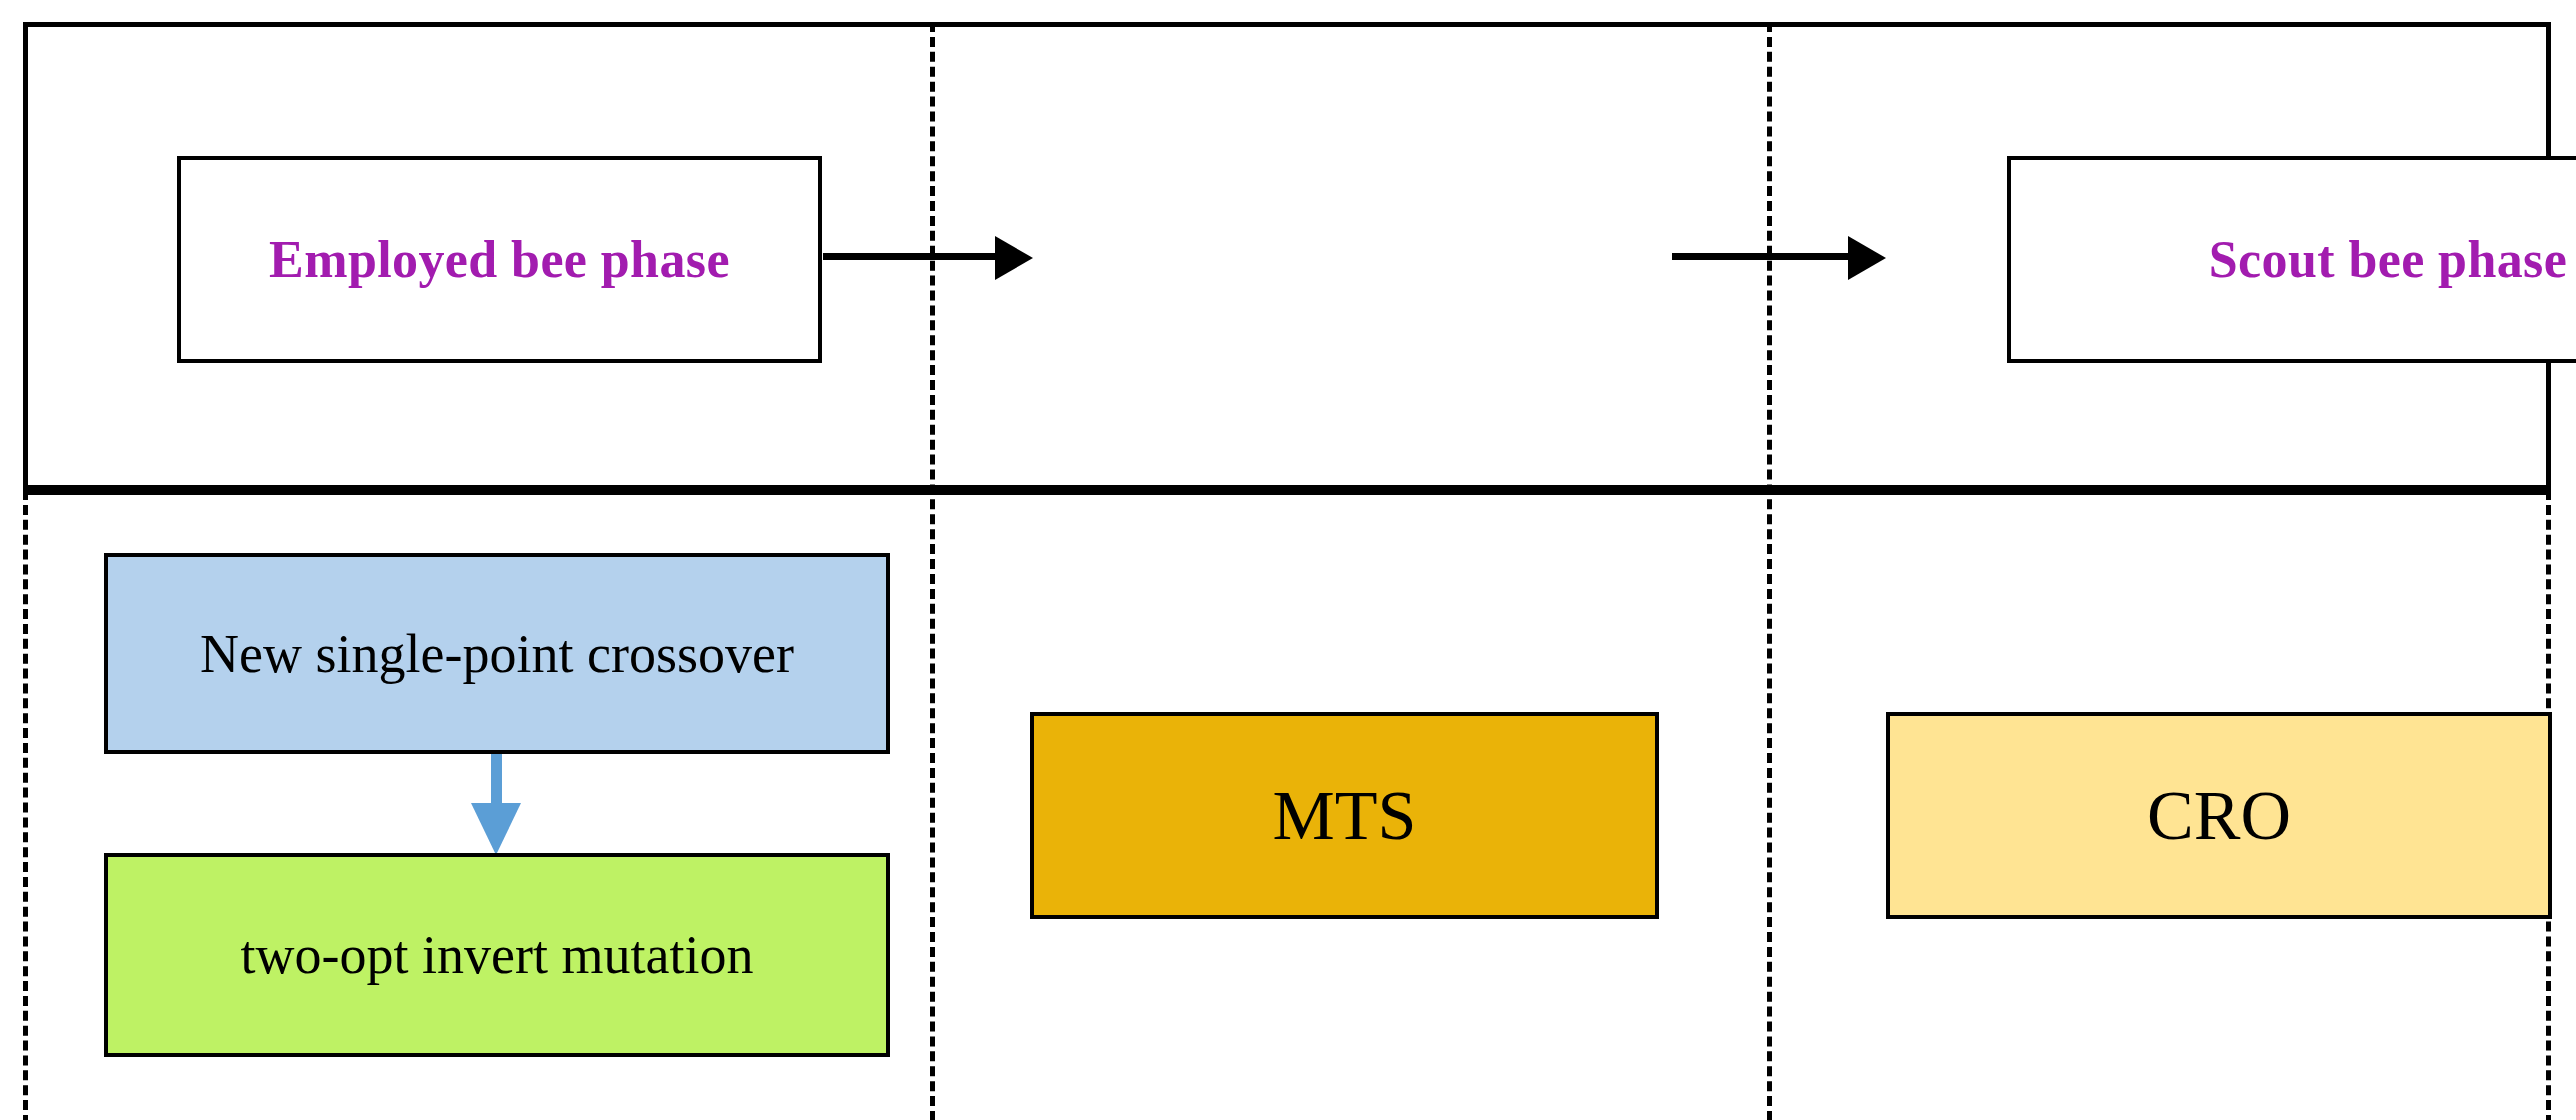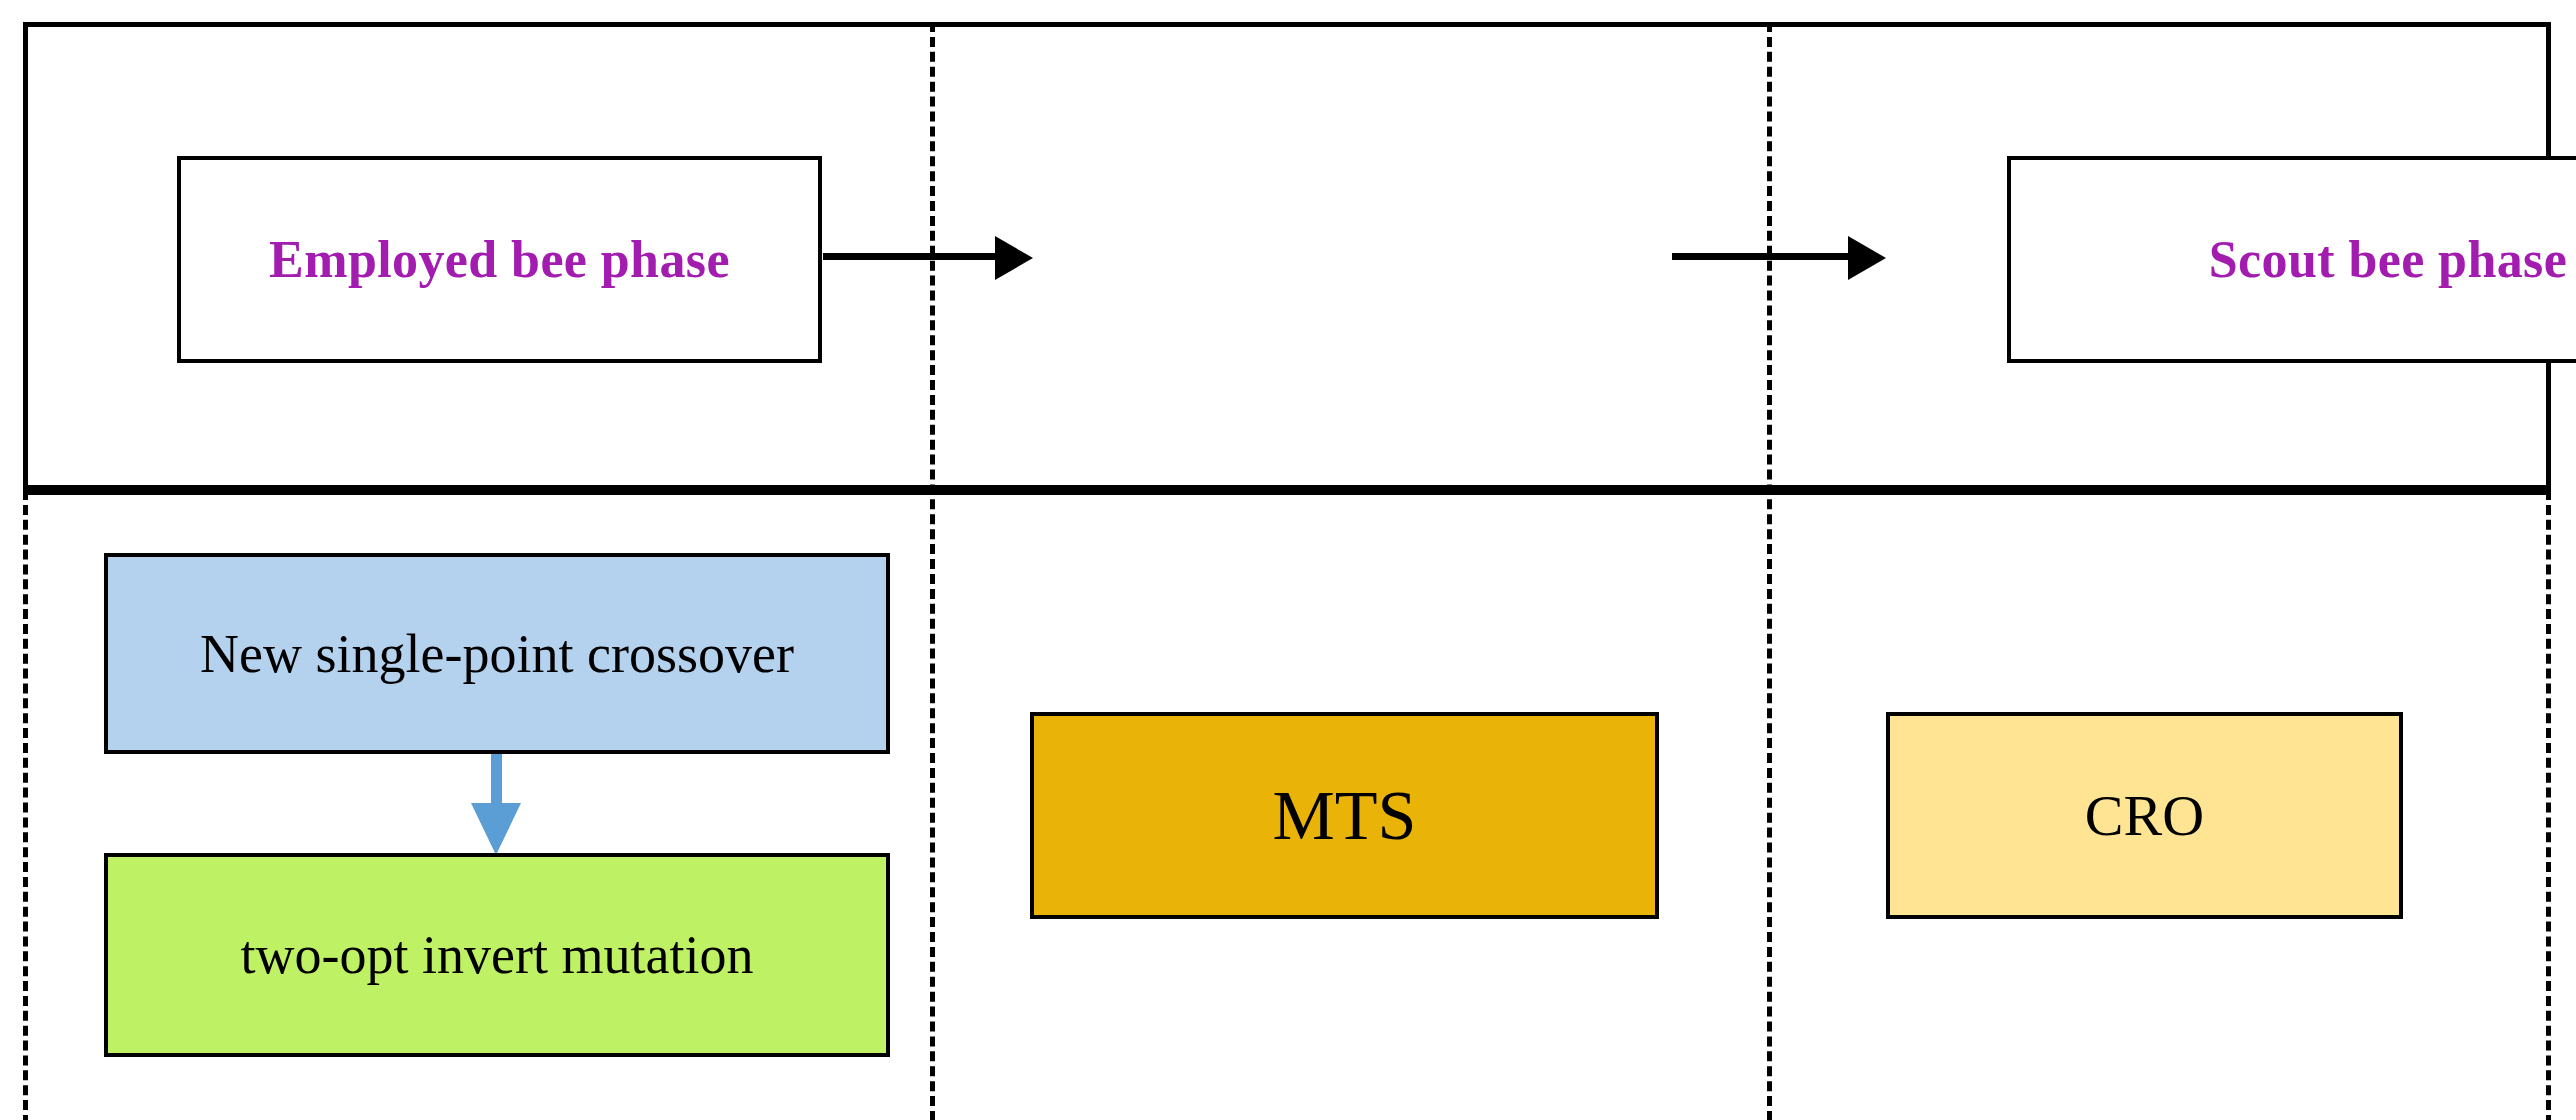--- a/index.html
+++ b/index.html
@@ -129,24 +129,24 @@
     left: 1030px;
     top: 712px;
     width: 629px;
     height: 207px;
     background: #eab308;
     font-size: 70px;
   }
   .op-box.cro {
     left: 1886px;
     top: 712px;
-    width: 517px;
+    width: 666px;
     height: 207px;
     background: #ffe493;
-    font-size: 58px;
+    font-size: 70px;
   }
 
   
   .v-arrow-shaft {
     position: absolute;
     left: 491px;
     top: 741px;
     width: 11px;
     height: 94px;
     background: #5b9ed6;

